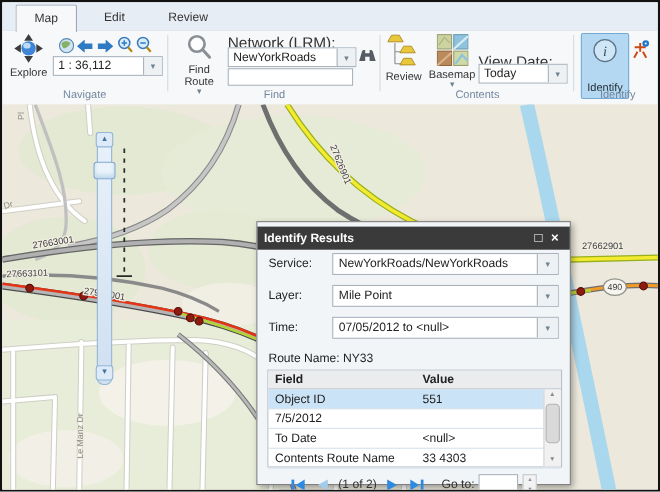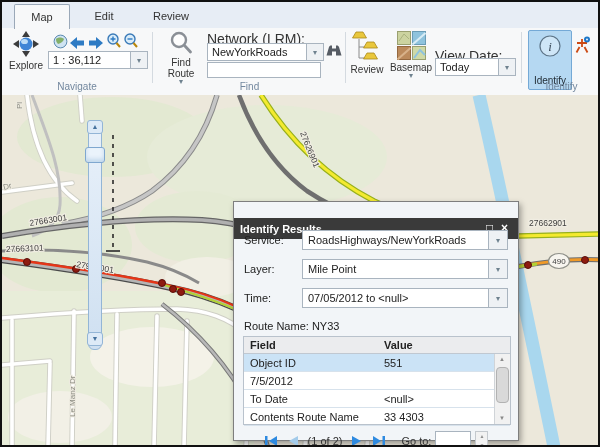--- a/index.html
+++ b/index.html
@@ -37,21 +37,21 @@
   #zoom-slider{position:absolute;left:85px;top:118px;width:15px;height:228px;}
   #slider-track{position:absolute;left:1px;top:0;width:12px;height:228px;background:linear-gradient(#e9f1fa,#cfe0f1);
         border:1px solid #93b5d6;border-radius:6px;}
   .slider-btn{position:absolute;left:0;width:14px;height:12px;background:#ddeaf7;border:1px solid #93b5d6;
         border-radius:3px;font-size:7px;color:#46729e;text-align:center;line-height:11px;}
   #slider-handle{position:absolute;left:-2px;top:27px;width:18px;height:14px;background:#eaf3fb;
         border:1px solid #7fa7cf;border-radius:3px;box-shadow:inset 0 -3px 4px #c2d8ec;}
   
   #dialog{position:absolute;left:231px;top:199px;width:284px;height:238px;background:#f2f5f8;
         border:1px solid #7e7e7e;box-shadow:2px 3px 6px rgba(0,0,0,.35);font-size:11px;color:#222;}
-  #dialog-title{position:absolute;left:0;top:16px;right:0;height:21px;background:#3a3a3a;color:#fff;
+  #dialog-title{position:absolute;left:0;top:4px;right:0;height:21px;background:#3a3a3a;color:#fff;
         font-weight:bold;display:flex;align-items:center;padding:0 6px;box-sizing:border-box;}
   #dialog-title .t{flex:1;font-size:11px;}
   .titlebtn{width:15px;text-align:center;color:#fff;font-size:12px;line-height:21px;cursor:default;}
   .drow{position:absolute;left:10px;right:10px;height:18px;display:flex;align-items:center;}
   .drow .dl{width:58px;font-size:11px;color:#222;}
   .drow .combo2{flex:1;height:18px;display:flex;align-items:stretch;background:#fff;border:1px solid #a9b4bf;}
   .combo2 .txt{flex:1;padding:0 5px;display:flex;align-items:center;font-size:11px;white-space:nowrap;overflow:hidden;}
   .combo2 .dd{width:18px;background:#eef1f4;border-left:1px solid #a9b4bf;display:flex;align-items:center;
         justify-content:center;color:#6f828f;font-size:8px;}
   #route-name-row{position:absolute;left:10px;top:118px;font-size:11px;}
@@ -192,20 +192,21 @@
         </svg>
       </span>
       <span>Basemap</span>
       <span class="caret">▾</span>
     </div>
     <span class="rlabel" style="left:433px;top:20px;">View Date:</span>
     <div class="combo" style="left:433px;top:30px;width:79px;height:16px;">
       <span class="txt">Today</span>
       <span class="dd">▾</span>
     </div>
+    <div class="group-label" style="left:348px;width:168px;">Contents</div>
     <div class="vsep" style="left:519px;"></div>
 
     <div id="identify-btn">
       <span>
         <svg width="24" height="24" viewBox="0 0 24 24">
           <circle cx="12" cy="12" r="10" fill="#cfe6f7" stroke="#5d7487" stroke-width="1.2"></circle>
           <text x="12" y="17" text-anchor="middle" font-size="13" font-family="Liberation Serif,serif" font-style="italic" fill="#3a4a5a">i</text>
         </svg>
       </span>
       <span class="lbl">Identify</span>
@@ -342,21 +343,21 @@
   <div id="dialog">
     <div id="dialog-title">
       <span class="t">Identify Results</span>
       <span class="titlebtn">□</span>
       <span class="titlebtn">×</span>
     </div>
 
     <div class="drow" style="top:29px;">
       <span class="dl">Service:</span>
       <span class="combo2">
-        <span class="txt">RoadsHighways/NewYorkRoads</span>
+        <span class="txt">NewYorkRoads/NewYorkRoads</span>
         <span class="dd">▾</span>
       </span>
     </div>
     <div class="drow" style="top:58px;">
       <span class="dl">Layer:</span>
       <span class="combo2">
         <span class="txt">Mile Point</span>
         <span class="dd">▾</span>
       </span>
     </div>

